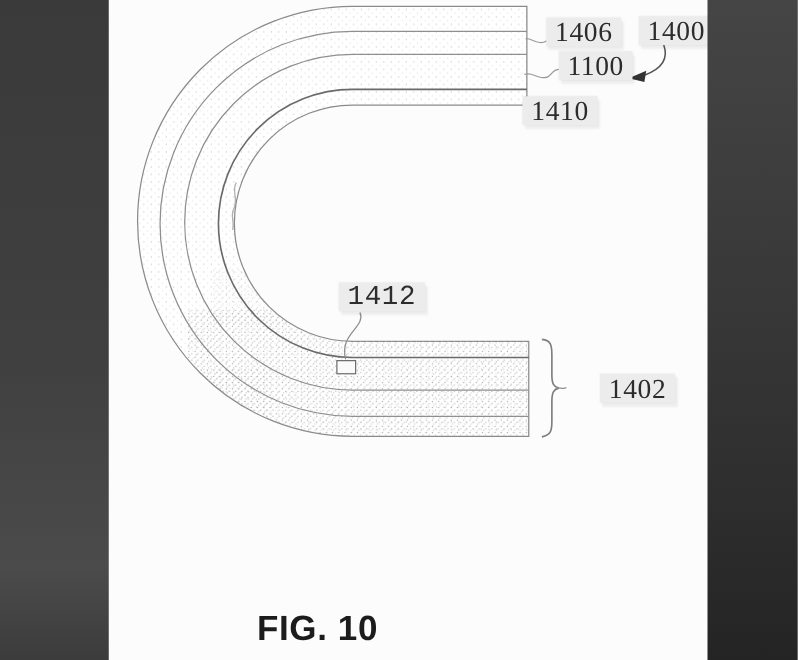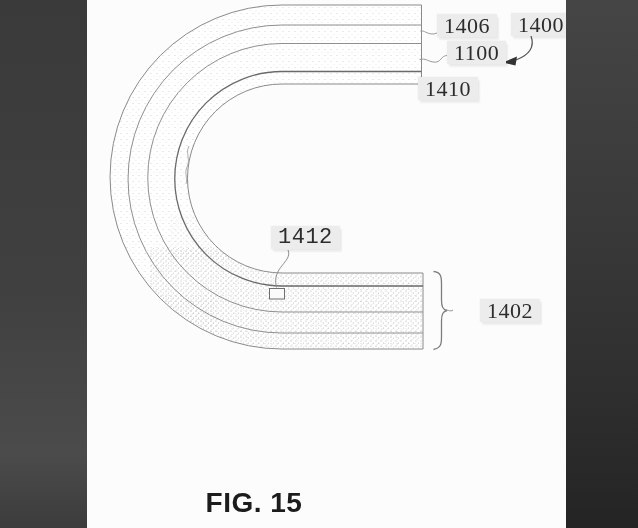--- a/index.html
+++ b/index.html
@@ -111,18 +111,18 @@
     <path d="M 444.5,311 C 447,308.5 450,312.5 453,310" fill="none" stroke="#8f8f8f" stroke-width="1"></path>
   </svg>
 
   <div class="ref-label lbl-1406">1406</div>
   <div class="ref-label lbl-1400">1400</div>
   <div class="ref-label lbl-1408">1100</div>
   <div class="ref-label lbl-1410">1410</div>
   <div class="ref-label lbl-1412">1412</div>
   <div class="ref-label lbl-1402">1402</div>
 
-  <div class="fig-caption">FIG. 15</div>
+  <div class="fig-caption">FIG. 10</div>
 
   <div class="letterbox left"></div>
   <div class="letterbox right"></div>
 
 </div>
 
 </body></html>

